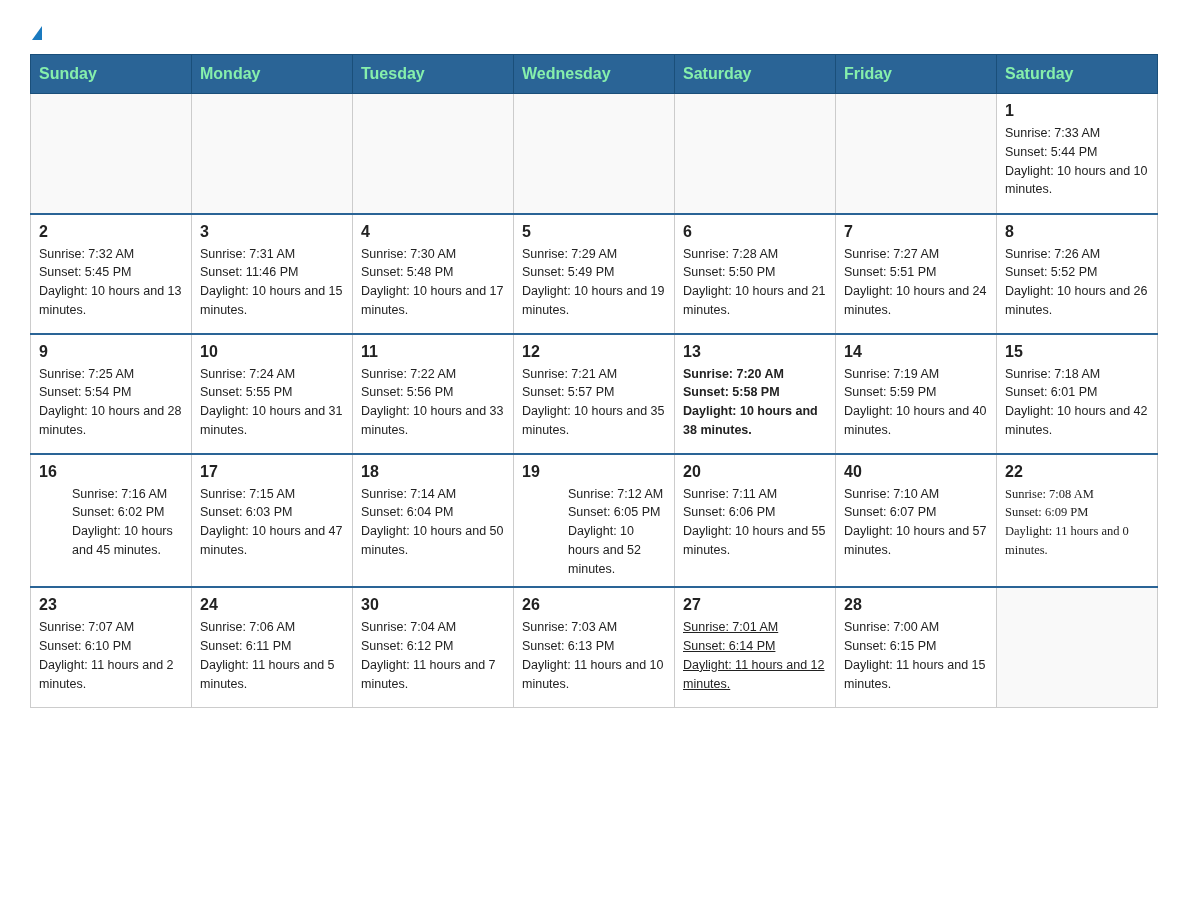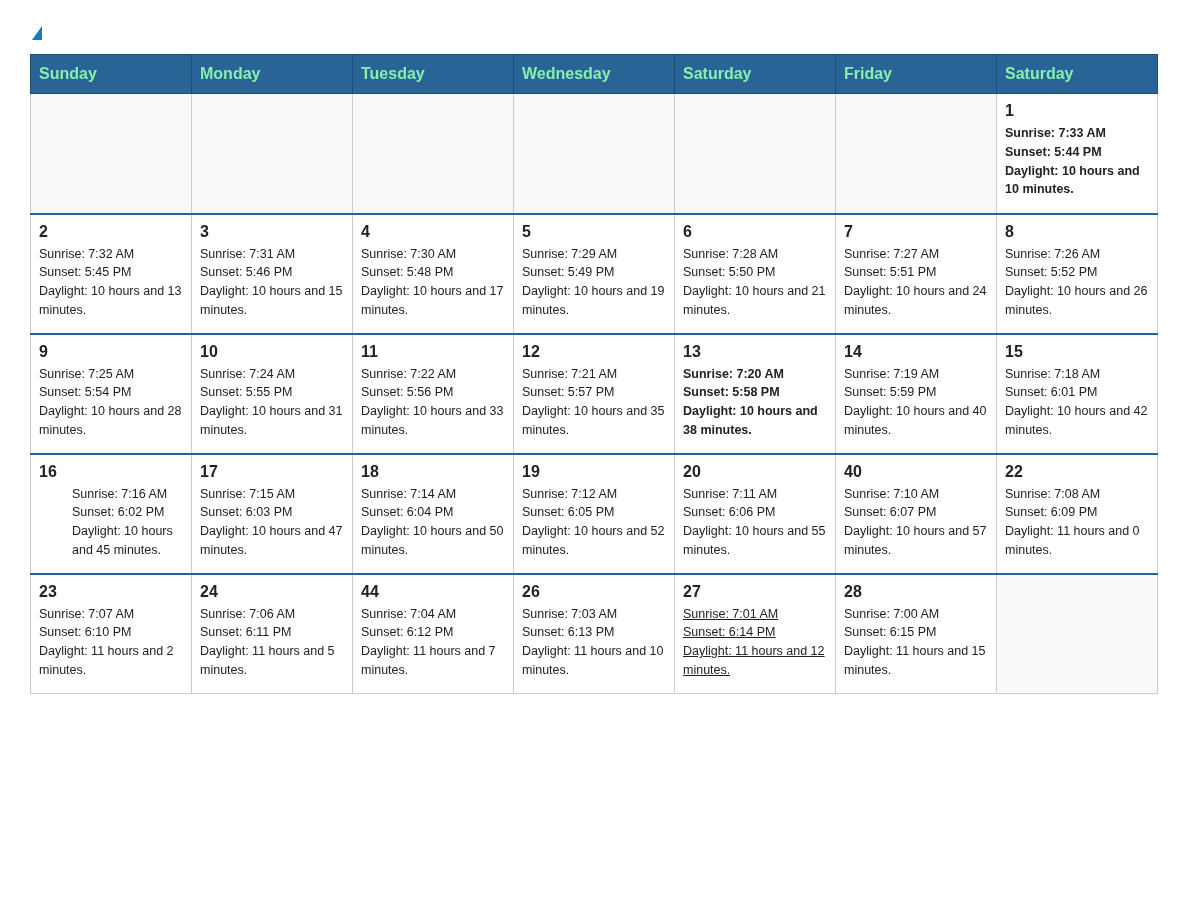--- a/index.html
+++ b/index.html
@@ -136,36 +136,36 @@
   <tbody id="calendar-body">
   <tr>
         <td class="empty"></td>
         <td class="empty"></td>
         <td class="empty"></td>
         <td class="empty"></td>
         <td class="empty"></td>
         <td class="empty"></td>
         <td>
           <span class="day-num">1</span>
-          <div class="day-info" style="white-space: pre-line; font-weight: bold;">Sunrise: 7:33 AM
+          <div class="day-info" style="white-space: pre-line;">Sunrise: 7:33 AM
 Sunset: 5:44 PM
 Daylight: 10 hours and 10 minutes.</div>
         </td>
       </tr>
       <tr class="row-divider">
         <td>
           <span class="day-num">2</span>
           <div class="day-info" style="white-space: pre-line;">Sunrise: 7:32 AM
 Sunset: 5:45 PM
 Daylight: 10 hours and 13 minutes.</div>
         </td>
         <td>
           <span class="day-num">3</span>
           <div class="day-info" style="white-space: pre-line;">Sunrise: 7:31 AM
-Sunset: 5:46 PM
+Sunset: 11:46 PM
 Daylight: 10 hours and 15 minutes.</div>
         </td>
         <td>
           <span class="day-num">4</span>
           <div class="day-info" style="white-space: pre-line;">Sunrise: 7:30 AM
 Sunset: 5:48 PM
 Daylight: 10 hours and 17 minutes.</div>
         </td>
         <td>
           <span class="day-num">5</span>
@@ -250,58 +250,58 @@
 Daylight: 10 hours and 47 minutes.</div>
         </td>
         <td>
           <span class="day-num">18</span>
           <div class="day-info" style="white-space: pre-line;">Sunrise: 7:14 AM
 Sunset: 6:04 PM
 Daylight: 10 hours and 50 minutes.</div>
         </td>
         <td>
           <span class="day-num">19</span>
-          <div class="day-info" style="white-space: pre-line;">Sunrise: 7:12 AM
+          <div class="day-info" style="white-space: pre-line; margin-left: 46px;">Sunrise: 7:12 AM
 Sunset: 6:05 PM
 Daylight: 10 hours and 52 minutes.</div>
         </td>
         <td>
           <span class="day-num">20</span>
           <div class="day-info" style="white-space: pre-line;">Sunrise: 7:11 AM
 Sunset: 6:06 PM
 Daylight: 10 hours and 55 minutes.</div>
         </td>
         <td>
           <span class="day-num">40</span>
           <div class="day-info" style="white-space: pre-line;">Sunrise: 7:10 AM
 Sunset: 6:07 PM
 Daylight: 10 hours and 57 minutes.</div>
         </td>
         <td>
           <span class="day-num">22</span>
-          <div class="day-info" style="white-space: pre-line;">Sunrise: 7:08 AM
+          <div class="day-info" style="white-space: pre-line; font-family: Liberation Serif, serif;">Sunrise: 7:08 AM
 Sunset: 6:09 PM
 Daylight: 11 hours and 0 minutes.</div>
         </td>
       </tr>
       <tr class="row-divider">
         <td>
           <span class="day-num">23</span>
           <div class="day-info" style="white-space: pre-line;">Sunrise: 7:07 AM
 Sunset: 6:10 PM
 Daylight: 11 hours and 2 minutes.</div>
         </td>
         <td>
           <span class="day-num">24</span>
           <div class="day-info" style="white-space: pre-line;">Sunrise: 7:06 AM
 Sunset: 6:11 PM
 Daylight: 11 hours and 5 minutes.</div>
         </td>
         <td>
-          <span class="day-num">44</span>
+          <span class="day-num">30</span>
           <div class="day-info" style="white-space: pre-line;">Sunrise: 7:04 AM
 Sunset: 6:12 PM
 Daylight: 11 hours and 7 minutes.</div>
         </td>
         <td>
           <span class="day-num">26</span>
           <div class="day-info" style="white-space: pre-line;">Sunrise: 7:03 AM
 Sunset: 6:13 PM
 Daylight: 11 hours and 10 minutes.</div>
         </td>

